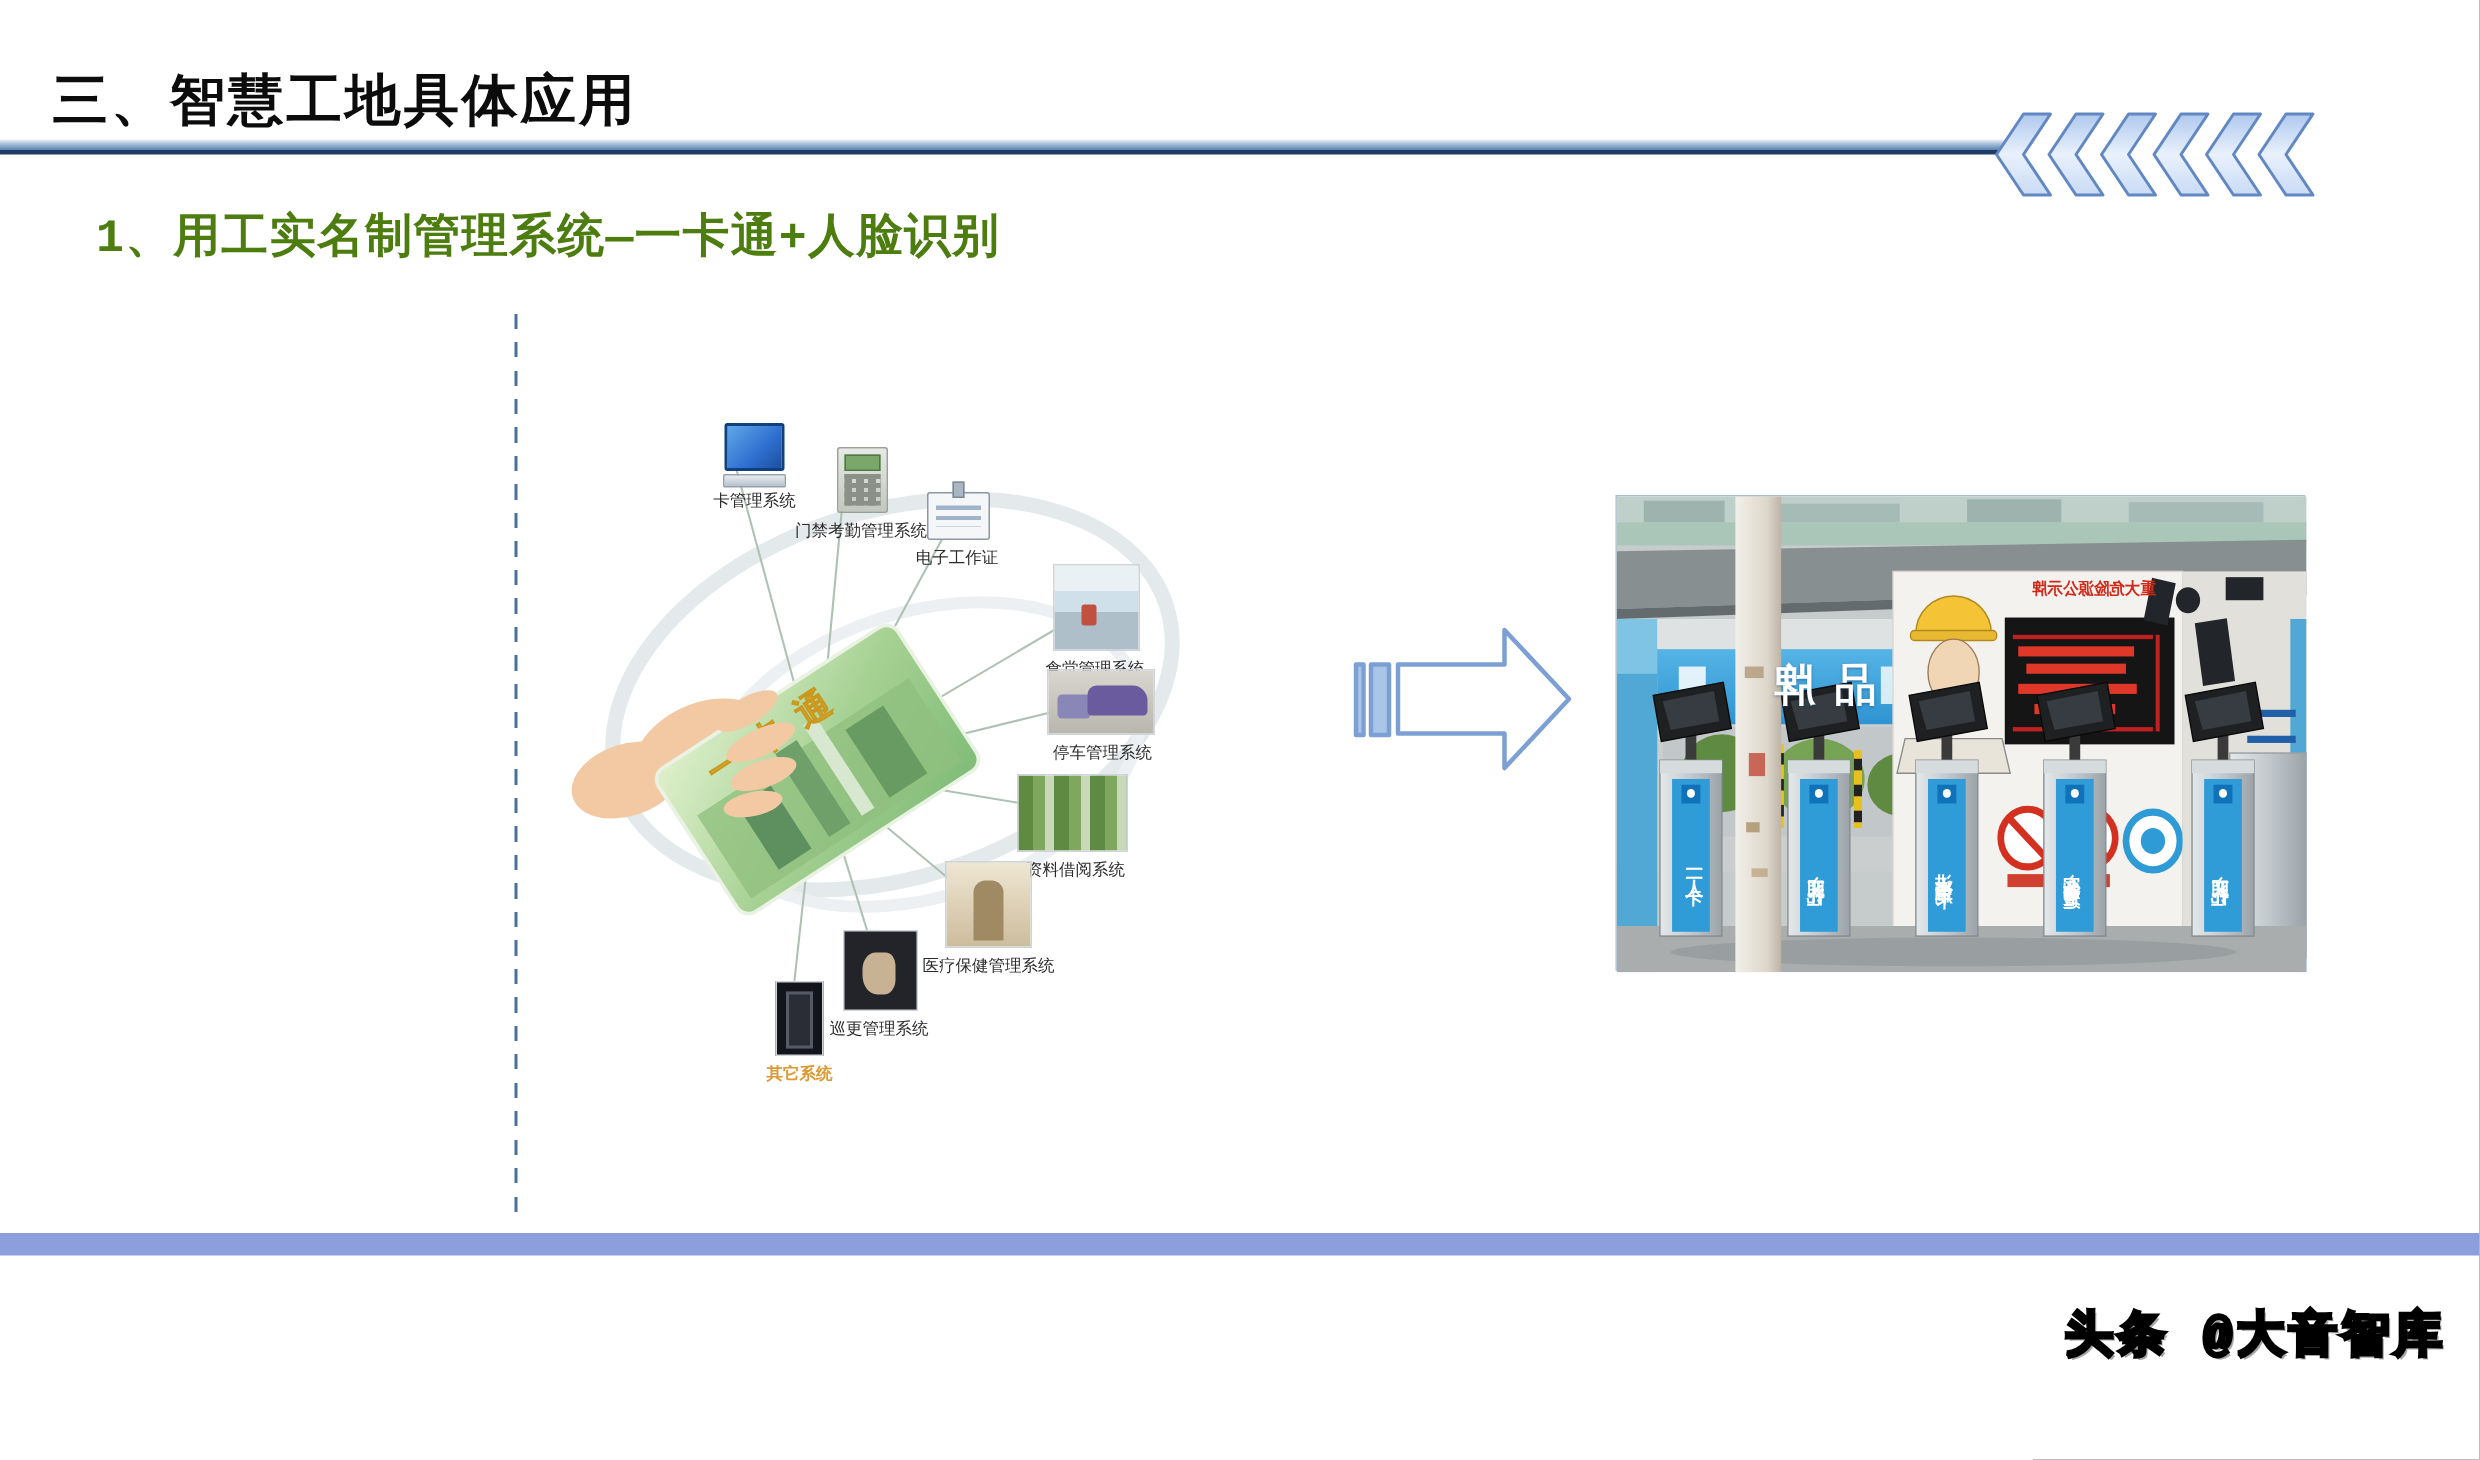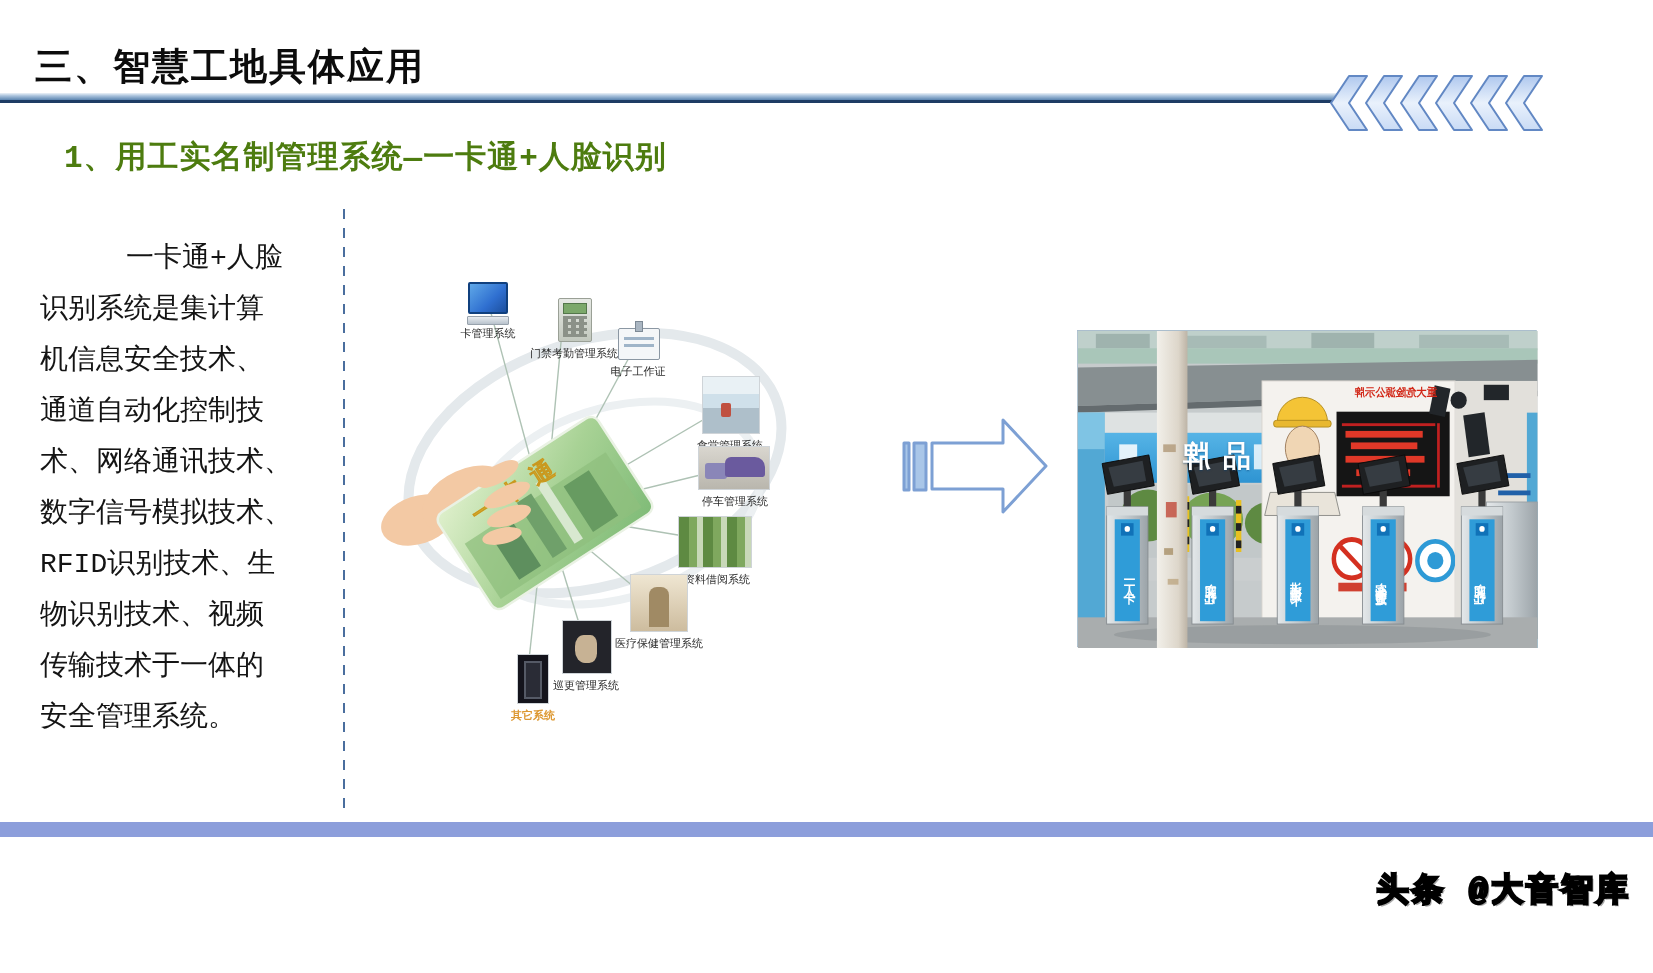--- a/index.html
+++ b/index.html
@@ -100,32 +100,20 @@
       <path d="M54,2 L72,2 L54,29 L72,56 L54,56 L36,29 Z"></path>
       <path d="M89,2 L107,2 L89,29 L107,56 L89,56 L71,29 Z"></path>
       <path d="M124,2 L142,2 L124,29 L142,56 L124,56 L106,29 Z"></path>
       <path d="M159,2 L177,2 L159,29 L177,56 L159,56 L141,29 Z"></path>
       <path d="M194,2 L212,2 L194,29 L212,56 L194,56 L176,29 Z"></path>
     </g>
   </svg>
 
   <div class="subtitle">1、用工实名制管理系统—一卡通+人脸识别</div>
 
-  <div class="intro">
-    <div class="tline first">一卡通+人脸</div>
-    <div class="tline">识别系统是集计算</div>
-    <div class="tline">机信息安全技术、</div>
-    <div class="tline">通道自动化控制技</div>
-    <div class="tline">术、网络通讯技术、</div>
-    <div class="tline">数字信号模拟技术、</div>
-    <div class="tline">RFID识别技术、生</div>
-    <div class="tline">物识别技术、视频</div>
-    <div class="tline">传输技术于一体的</div>
-    <div class="tline">安全管理系统。</div>
-  </div>
 
   <div class="divider"></div>
 
   <div class="diagram">
     <svg width="420" height="462" viewBox="0 0 420 462">
       <defs>
         <linearGradient id="cardg" x1="0" y1="0" x2="1" y2="1">
           <stop offset="0" stop-color="#DFF0CC"></stop>
             <stop offset="0.5" stop-color="#A8D295"></stop>
             <stop offset="1" stop-color="#7FBB77"></stop>
@@ -165,21 +153,21 @@
       </g>
 
       <g fill="#F3C9A4">
         <ellipse cx="118" cy="206" rx="23" ry="9" transform="rotate(-30 118 206)"></ellipse>
         <ellipse cx="127" cy="227" rx="25" ry="9" transform="rotate(-25 127 227)"></ellipse>
         <ellipse cx="129" cy="248" rx="23" ry="9" transform="rotate(-19 129 248)"></ellipse>
         <ellipse cx="122" cy="268" rx="20" ry="8" transform="rotate(-12 122 268)"></ellipse>
       </g>
     </svg>
 
-    <div class="dnode" style="left:86px;top:14px;width:44px;">
+    <div class="dnode" style="left:101px;top:14px;width:44px;">
       <div class="icon-computer">
           <div class="mon">
             <div class="scr"></div>
           </div>
           <div class="kbd"></div>
         </div>
       <span class="dlabel">卡管理系统</span>
     </div>
     <div class="dnode" style="left:166px;top:30px;width:32px;padding-left:12px;">
       <div class="icon-keypad">

